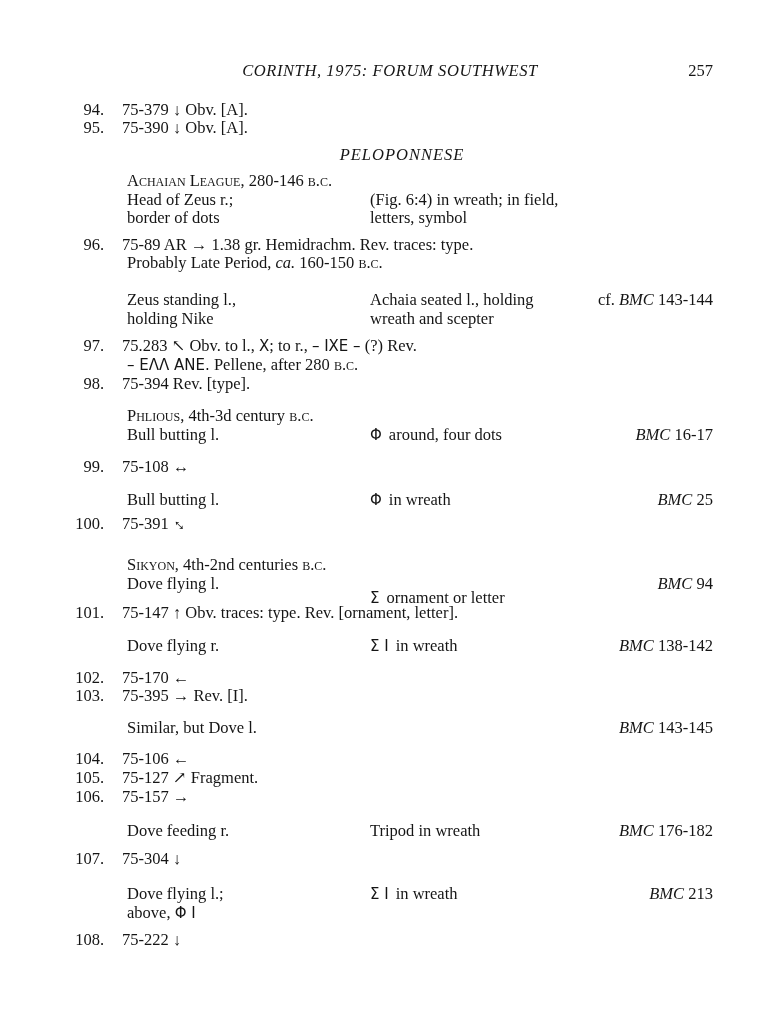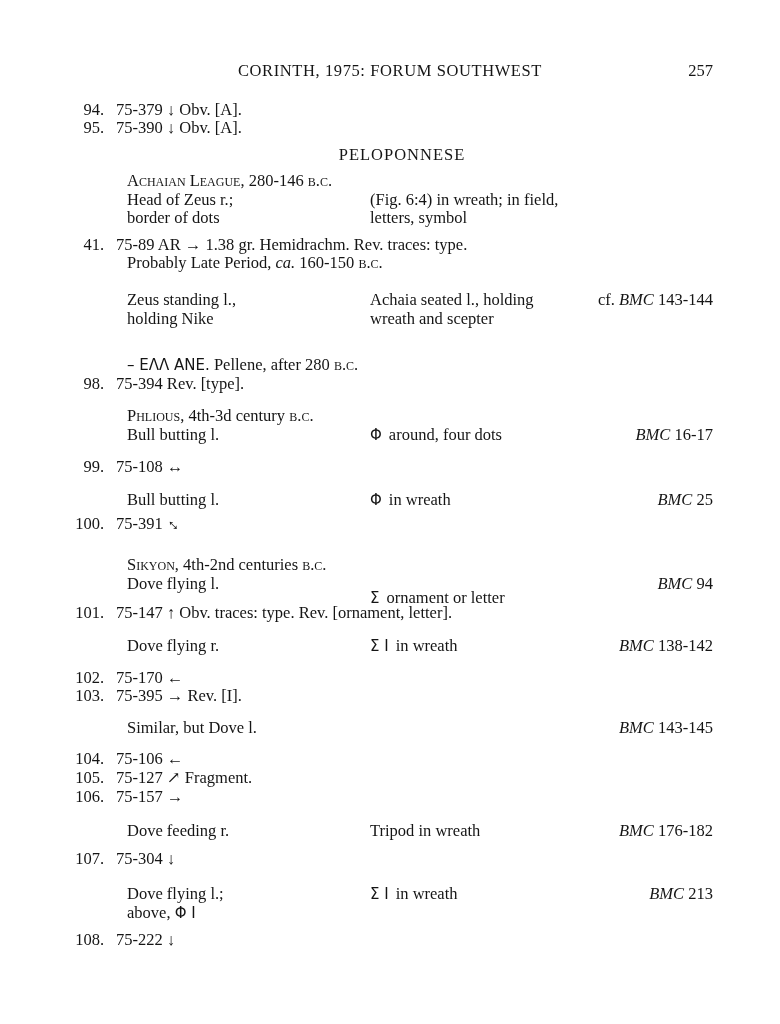--- a/index.html
+++ b/index.html
@@ -7,23 +7,23 @@
     position:relative;
     width:780px;height:1024px;
     margin:0 auto;
     background:#ffffff;
     font-family:"Liberation Serif","DejaVu Serif","DejaVu Sans",serif;
     color:#151515;
     font-size:16.5px;
     overflow:hidden;
   }
   .ln{position:absolute;white-space:nowrap;line-height:19px;}
-  .ctr{position:absolute;left:0;right:0;text-align:center;white-space:nowrap;line-height:19px;}
+  .ctr{position:absolute;left:0;right:0;text-align:center;white-space:nowrap;line-height:19px;font-style:italic;}
   .ref{position:absolute;right:67px;white-space:nowrap;line-height:19px;}
-  .num{display:inline-block;width:36px;text-align:right;margin-right:12px;}
+  .num{display:inline-block;width:36px;text-align:right;margin-right:18px;}
   .sc{font-variant:small-caps;}
   .it{font-style:italic;}
   .g{font-family:"DejaVu Sans",sans-serif;font-size:15px;}
   .sym{margin-right:7px;}
   .rot45{display:inline-block;transform:rotate(45deg);transform-origin:50% 50%;}
   .title{letter-spacing:0.6px;}
   .pelop{letter-spacing:1px;margin-left:24px;}
 </style>
 </head>
 <body>
@@ -37,29 +37,30 @@
   <div class="ln" style="top:118px;left:68px"><span class="num">95.</span><span>75-390 ↓ Obv. [A].</span></div>
 
   <div class="ctr pelop" style="top:145px">PELOPONNESE</div>
 
   <div class="ln" style="top:171px;left:127px"><span class="sc">Achaian League</span><span>, 280-146 </span><span class="sc">b.c.</span></div>
   <div class="ln" style="top:190px;left:127px">Head of Zeus r.;</div>
   <div class="ln" style="top:208px;left:127px">border of dots</div>
   <div class="ln" style="top:190px;left:370px">(Fig. 6:4) in wreath; in field,</div>
   <div class="ln" style="top:208px;left:370px">letters, symbol</div>
 
-  <div class="ln" style="top:235px;left:68px"><span class="num">41.</span><span>75-89 AR → 1.38 gr.  Hemidrachm.  Rev. traces: type.</span></div>
+  <div class="ln" style="top:235px;left:68px"><span class="num">96.</span><span>75-89 AR → 1.38 gr.  Hemidrachm.  Rev. traces: type.</span></div>
   <div class="ln" style="top:253px;left:127px"><span>Probably Late Period, </span><span class="it">ca.</span><span> 160-150 </span><span class="sc">b.c.</span></div>
 
   <div class="ln" style="top:290px;left:127px">Zeus standing l.,</div>
   <div class="ln" style="top:309px;left:127px">holding Nike</div>
   <div class="ln" style="top:290px;left:370px">Achaia seated l., holding</div>
   <div class="ln" style="top:309px;left:370px">wreath and scepter</div>
   <div class="ref" style="top:290px"><span>cf.</span> <span class="it">BMC</span> <span>143-144</span></div>
 
+  <div class="ln" style="top:336px;left:68px"><span class="num">97.</span><span>75.283 ↖ Obv. to l.,  </span><span class="g">X</span><span>; to r., </span><span class="g">– IXE –</span><span> (?)  Rev.</span></div>
   <div class="ln" style="top:355px;left:127px"><span class="g">– EΛΛ ANE.</span><span>  Pellene, after 280 </span><span class="sc">b.c.</span></div>
 
   <div class="ln" style="top:374px;left:68px"><span class="num">98.</span><span>75-394 Rev. [type].</span></div>
 
   <div class="ln" style="top:406px;left:127px"><span class="sc">Phlious</span><span>, 4th-3d century </span><span class="sc">b.c.</span></div>
   <div class="ln" style="top:425px;left:127px">Bull butting l.</div>
   <div class="ln" style="top:425px;left:370px"><span class="g sym">Φ</span><span>around, four dots</span></div>
   <div class="ref" style="top:425px"><span class="it">BMC</span> <span>16-17</span></div>
 
   <div class="ln" style="top:457px;left:68px"><span class="num">99.</span><span>75-108 ↔</span></div>

